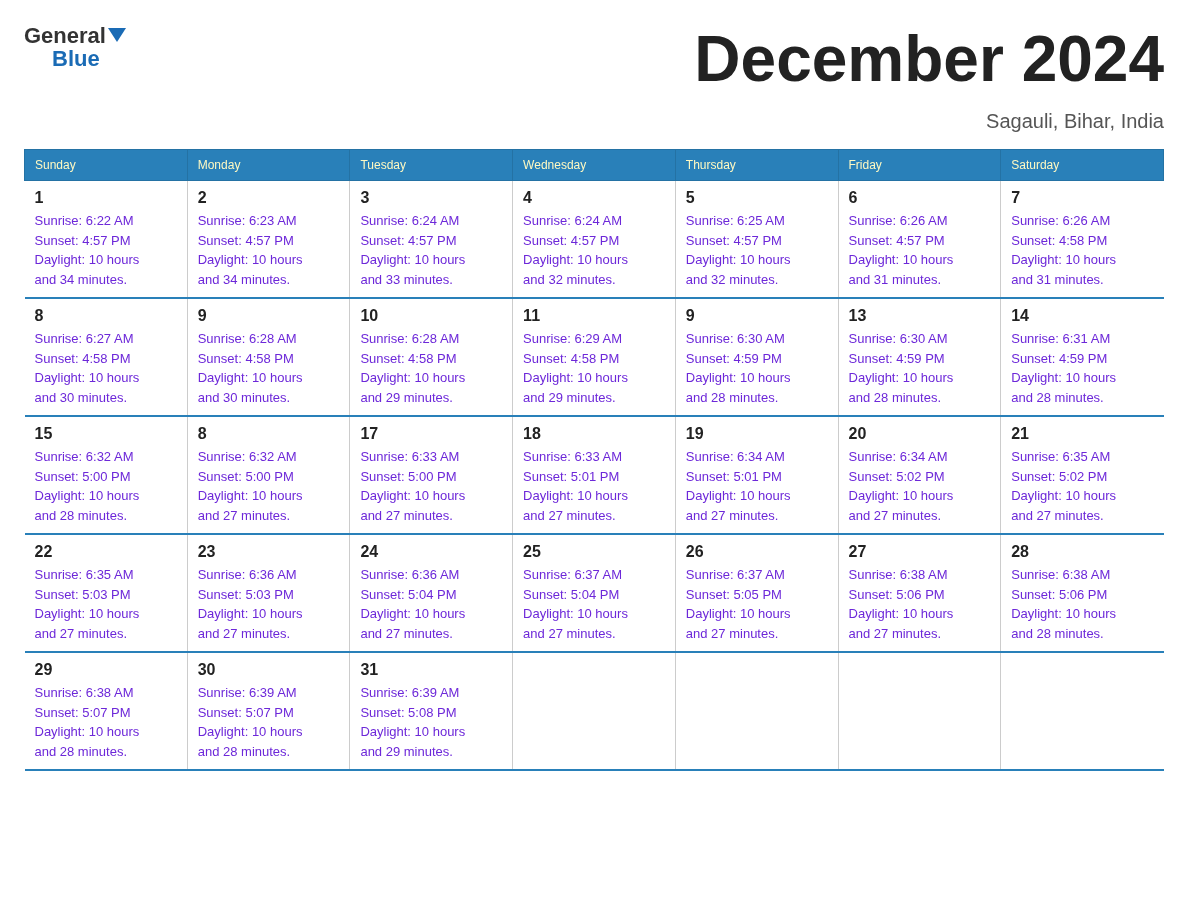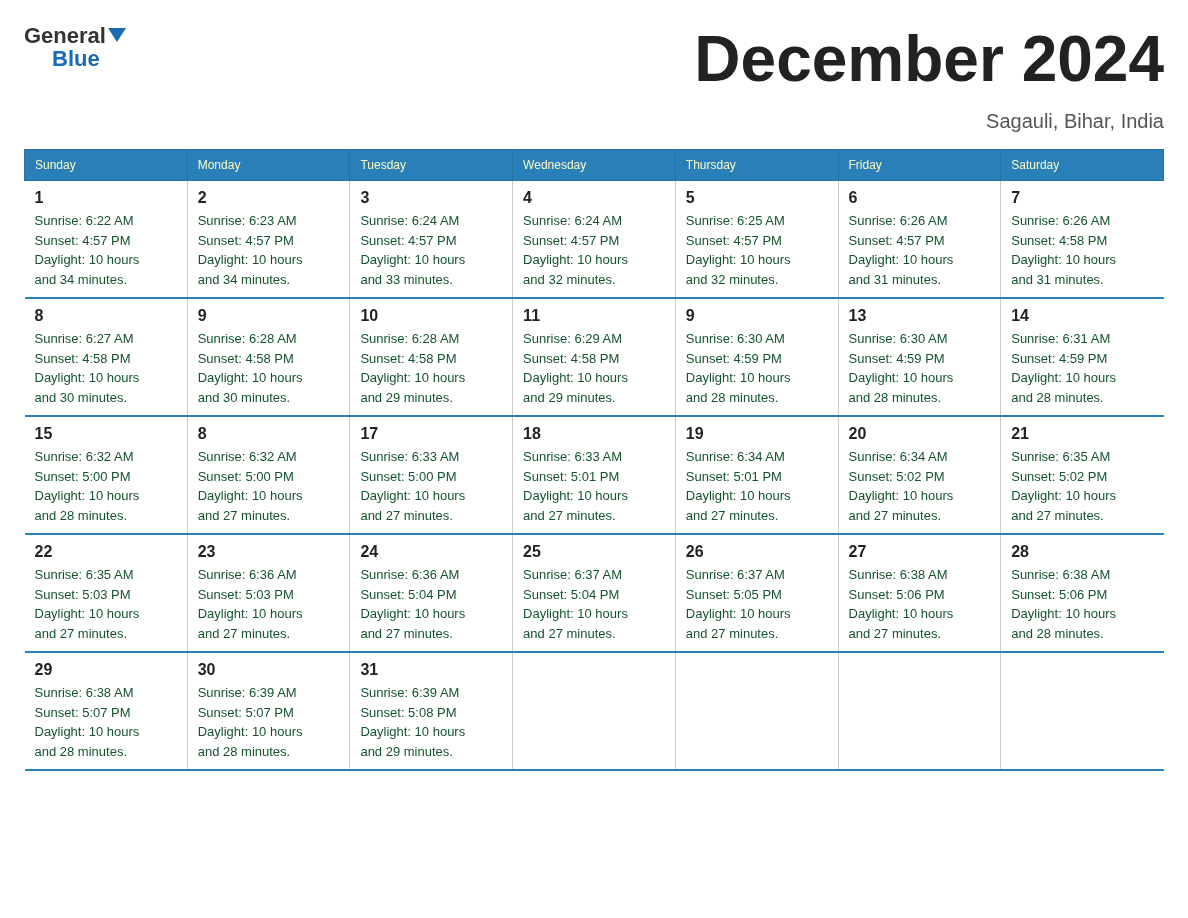--- a/index.html
+++ b/index.html
@@ -89,21 +89,21 @@
     .day-number {
       font-size: 16px;
       font-weight: bold;
       color: #222;
       display: block;
       margin-bottom: 4px;
     }
     .day-info {
       font-size: 13px;
       line-height: 1.5;
-      color: #14532d;
+      color: #6d28d9;
     }
     .empty-cell {
       background: #fff;
     }
   </style>
 </head>
 <body>
 
 <div class="header">
   <div class="logo">

